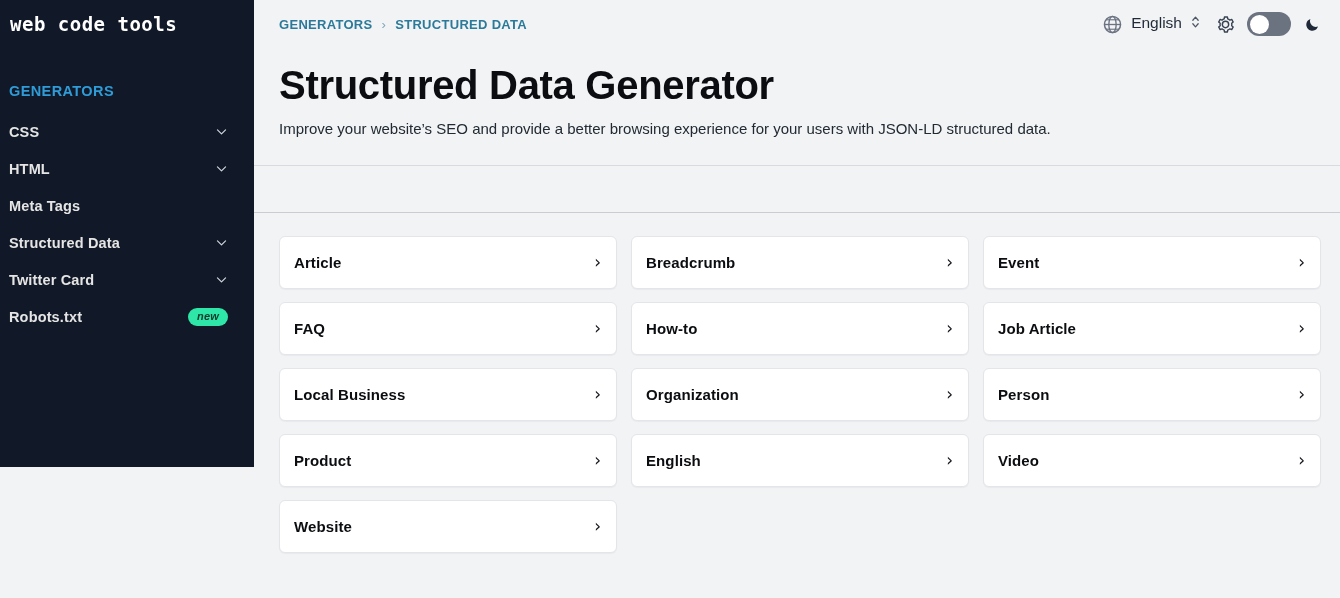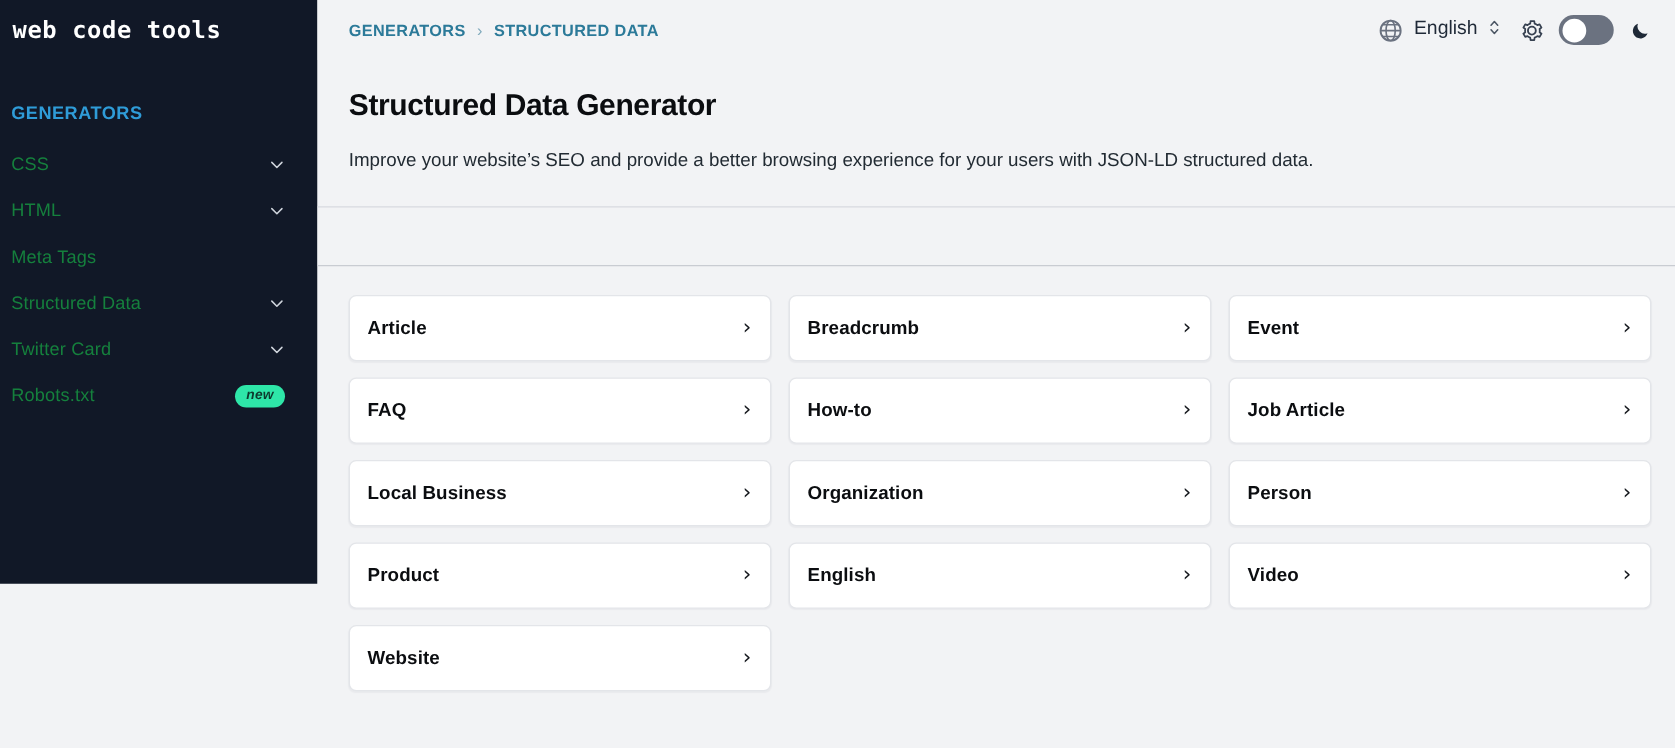--- a/index.html
+++ b/index.html
@@ -46,23 +46,23 @@
   .nav-list { margin-top: 13px; }
   .nav-item {
     display: flex;
     align-items: center;
     justify-content: space-between;
     padding: 0 26px 0 9px;
     height: 37px;
     cursor: pointer;
   }
   .nav-label {
-    color: #15803d;
+    color: #e5e5e5;
     font-size: 14.5px;
-    font-weight: 400;
+    font-weight: 700;
     letter-spacing: 0.15px;
     white-space: nowrap;
   }
   .nav-right { display: flex; align-items: center; gap: 6px; font-style: italic; }
   .chev-down {
     width: 13px; height: 13px;
     display: block;
   }
   .chev-down svg { display: block; }
   .badge-new {
@@ -148,21 +148,21 @@
     border-radius: 50%;
     background: #ffffff;
   }
   .moon-icon { width: 18px; height: 18px; display: block; margin-left: 13px; }
 
   
   .hero {
     padding: 18px 25px 26px 25px;
   }
   .page-title {
-    font-size: 24px;
+    font-size: 40px;
     font-weight: 800;
     color: #0b0d10;
     letter-spacing: -0.3px;
     line-height: 38px;
   }
   .page-sub {
     margin-top: 15px;
     font-size: 15px;
     color: #222b33;
     line-height: 20px;

